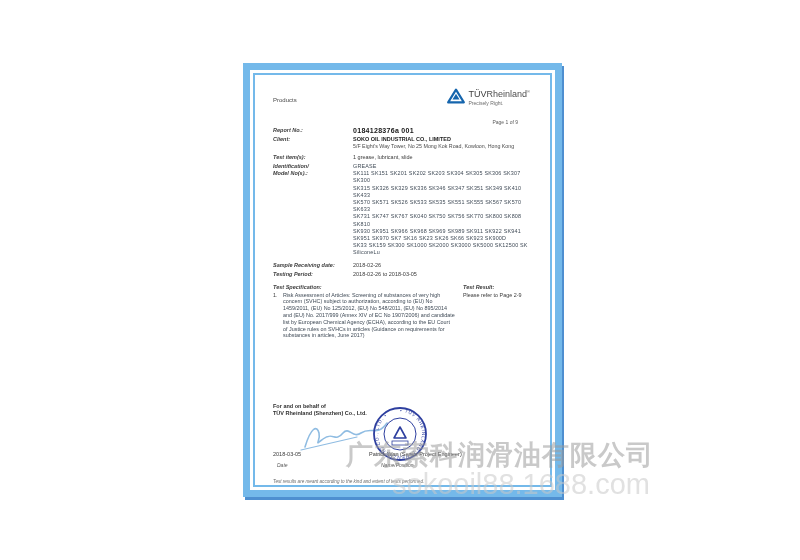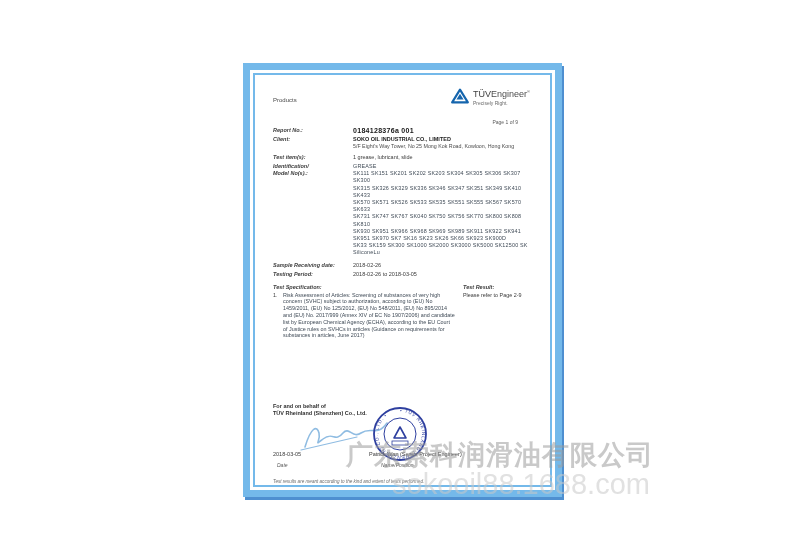--- a/index.html
+++ b/index.html
@@ -88,21 +88,21 @@
 
       <div class="cert-header">
         <div class="products-label">Products</div>
         <div class="logo-block">
           <svg class="logo-tri" viewBox="0 0 28 24">
             <path d="M3 21 L14 3 L25 21 Z" fill="none" stroke="#1565ad" stroke-width="3" stroke-linejoin="round"></path>
             <path d="M9 17 L14 9 L19 17 Z" fill="#1565ad"></path>
           </svg>
           <div class="logo-texts">
             <div class="logo-brand">
-              <span class="b">TÜV</span><span>Engineer</span><span class="logo-reg">®</span>
+              <span class="b">TÜV</span><span>Rheinland</span><span class="logo-reg">®</span>
             </div>
             <div class="logo-tagline">Precisely Right.</div>
           </div>
         </div>
         <div class="page-indicator">Page 1 of 9</div>
       </div>
 
       <div class="field-row">
         <div class="field-label">Report No.:</div>
         <div class="field-value report-no">0184128376a 001</div>

